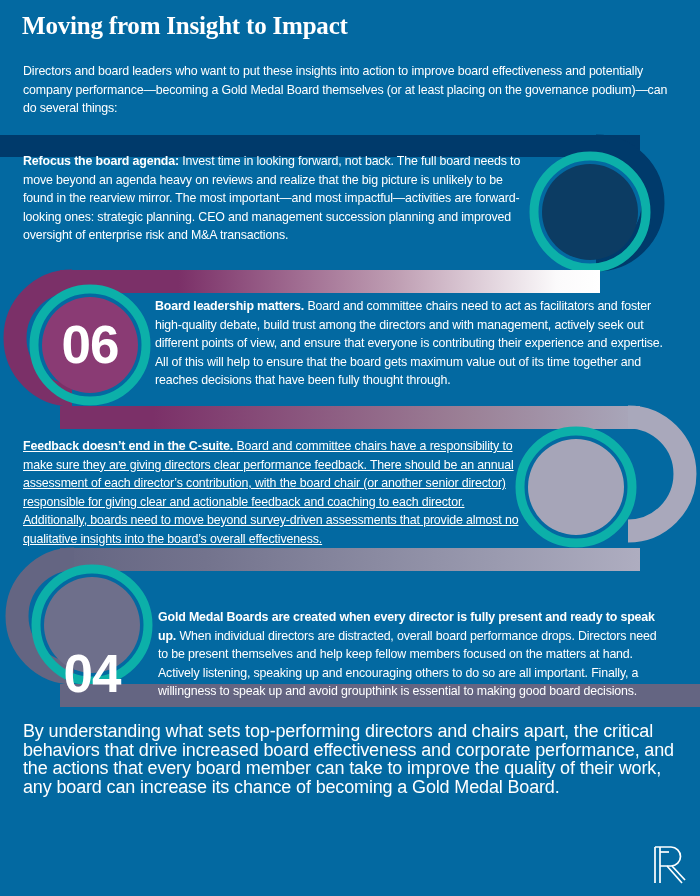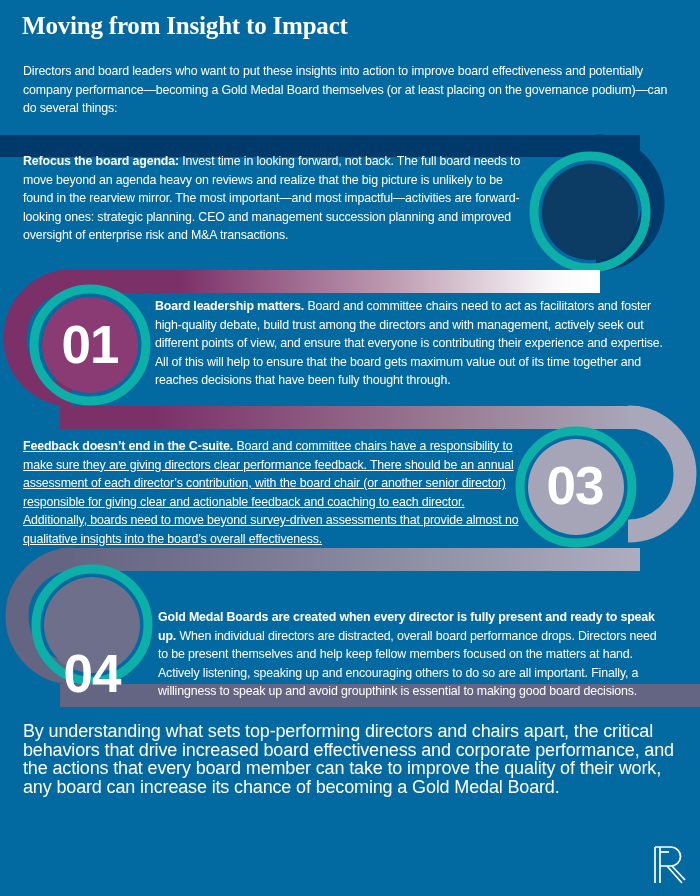--- a/index.html
+++ b/index.html
@@ -173,26 +173,25 @@
 
   <p class="intro">Directors and board leaders who want to put these insights into action to improve board effectiveness and potentially company performance—becoming a Gold Medal Board themselves (or at least placing on the governance podium)—can do several things:</p>
 
   <div class="step-text step1-text">
     <b>Refocus the board agenda:</b><span> Invest time in looking forward, not back. The full board needs to move beyond an agenda heavy on reviews and realize that the big picture is unlikely to be found in the rearview mirror. The most  important—and most impactful—activities are forward-looking ones: strategic planning. CEO and management succession planning and improved oversight of enterprise risk and M&amp;A transactions.</span>
   </div>
 
   <div class="step-text step2-text">
     <b>Board leadership matters.</b><span> Board and committee chairs need to act as facilitators and foster high-quality debate, build trust among the directors and with management, actively seek out different points of view, and ensure that everyone is contributing their experience and expertise. All of this will help to ensure that the board gets maximum value out of its time together and reaches decisions that have been fully thought through.</span>
   </div>
-  <div class="step-num num2">01</div>
+  <div class="step-num num2">06</div>
 
   <div class="step-text step3-text">
     <b>Feedback doesn’t end in the C-suite.</b><span> Board and committee chairs have a responsibility to make sure they are giving directors clear performance feedback. There should be an annual assessment of each director’s contribution, with the board chair (or another senior director) responsible for giving clear and actionable feedback and coaching to each director. Additionally, boards need to move beyond survey-driven assessments that provide almost no qualitative insights into the board’s overall effectiveness.</span>
   </div>
-  <div class="step-num num3">03</div>
 
   <div class="step-text step4-text">
     <b>Gold Medal Boards are created when every director is fully present and ready to speak up.</b><span> When individual directors are distracted, overall board performance drops. Directors need to be present themselves and help keep fellow members focused on the matters at hand. Actively listening, speaking up and encouraging others to do so are all important. Finally, a willingness to speak up and avoid groupthink is essential to making good board decisions.</span>
   </div>
   <div class="step-num num4">04</div>
 
   <p class="outro">By understanding what sets top-performing directors and chairs apart, the critical behaviors that drive increased board effectiveness and corporate performance, and the actions that every board member can take to improve the quality of their work, any board can increase its chance of becoming a Gold Medal Board.</p>
 
   <svg class="logo" viewBox="0 0 34 40">
     <g fill="none" stroke="#ffffff" stroke-width="1.7">

